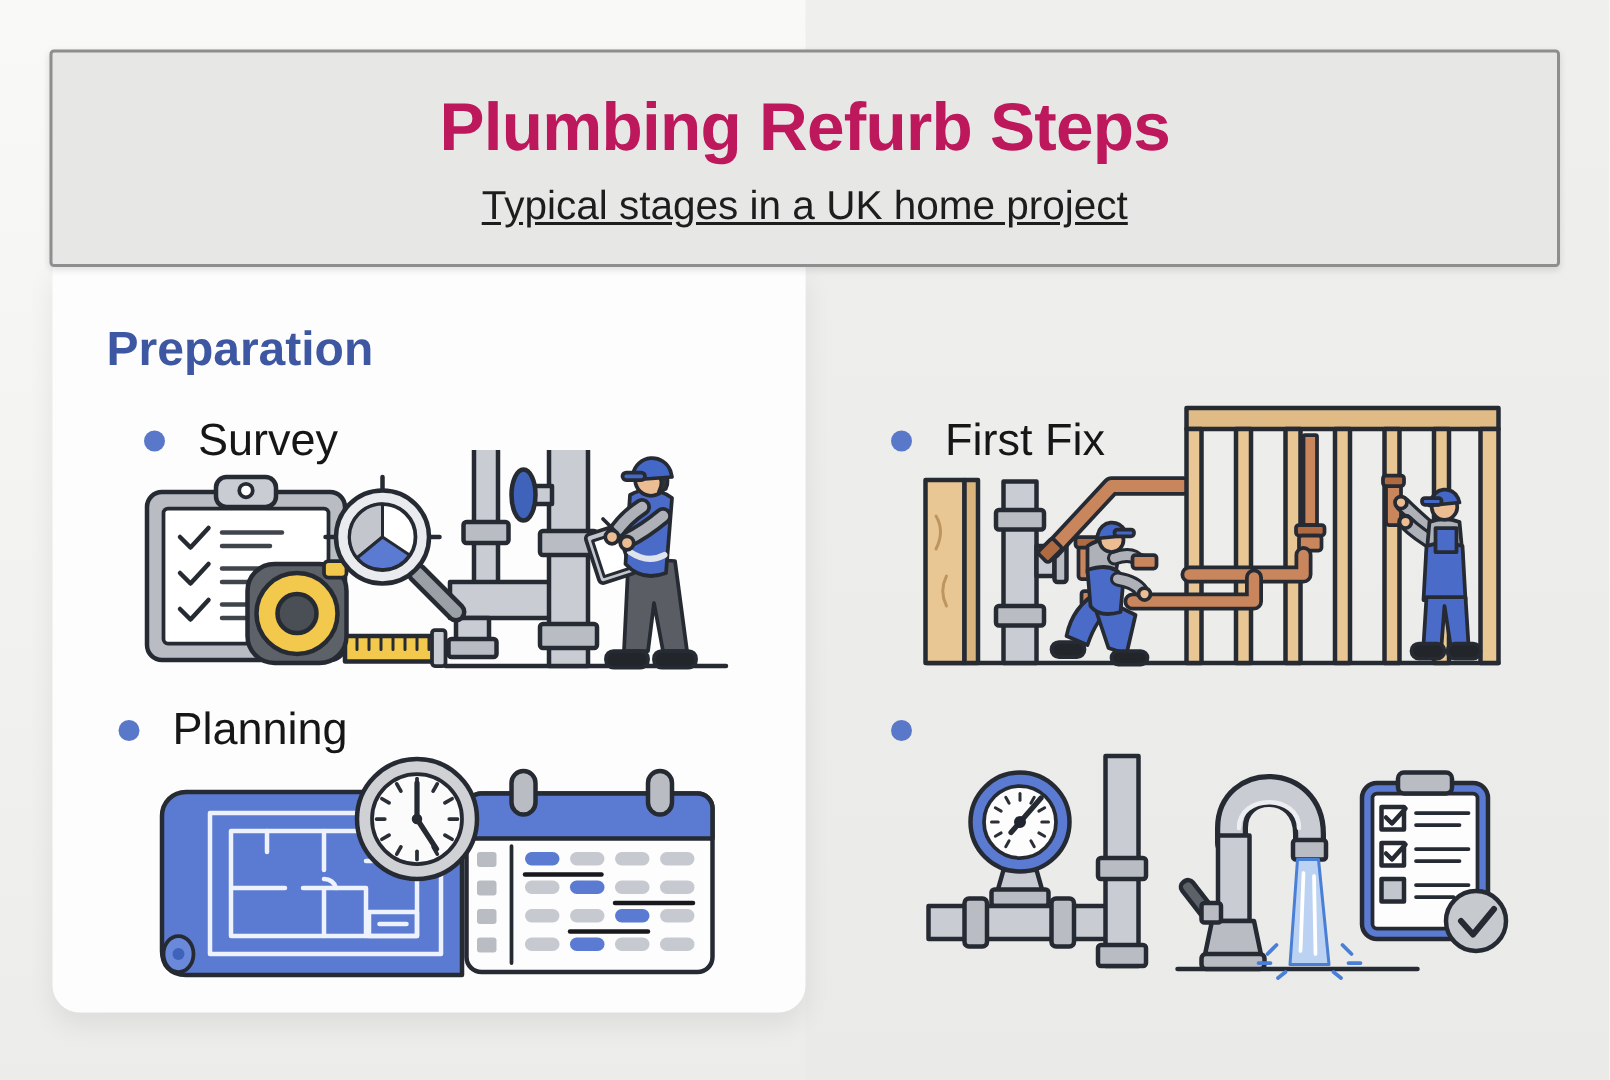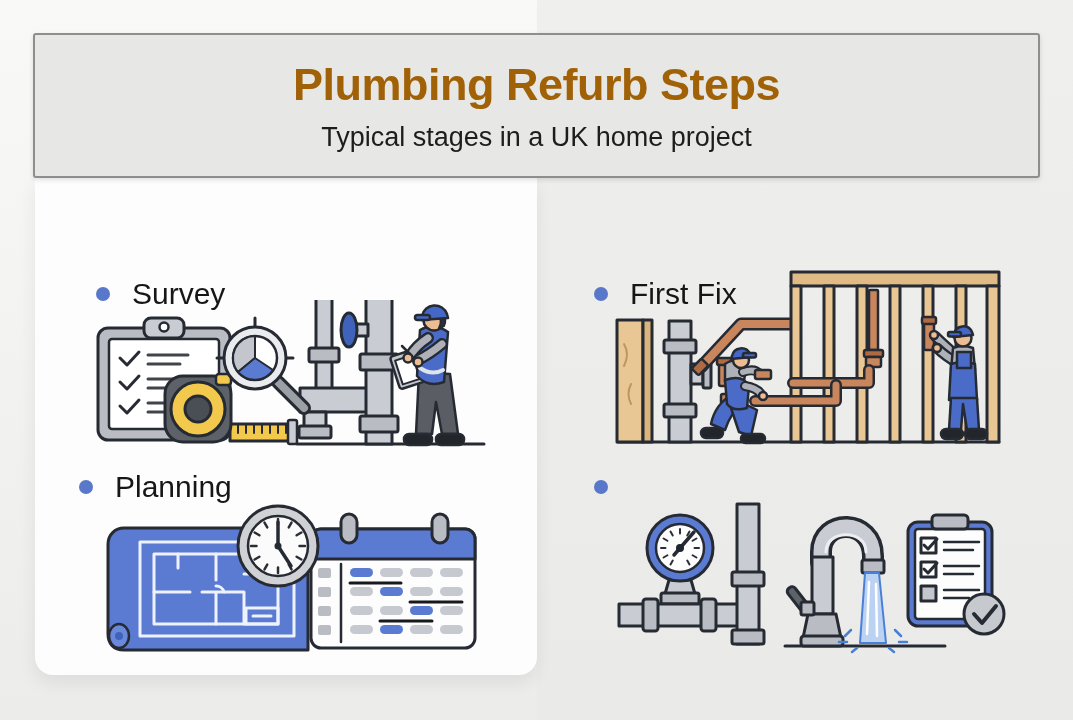--- a/index.html
+++ b/index.html
@@ -8,43 +8,44 @@
         font-family:"Liberation Sans",sans-serif;}
   .band-left{position:absolute;left:0;top:0;width:537px;height:720px;
         background:linear-gradient(180deg,#f9f9f8 0%,#ececeb 100%);}
   .panel{position:absolute;left:35px;top:178px;width:502px;height:497px;
         background:#fdfdfd;border-radius:0 0 18px 18px;
         box-shadow:0 8px 18px rgba(0,0,0,0.07);}
   .header-box{position:absolute;left:33px;top:33px;width:1003px;height:141px;
         background:#e7e7e5;border:2px solid #8e8e8e;border-radius:3px;
         text-align:center;box-shadow:0 2px 5px rgba(0,0,0,0.12);}
   .title{position:absolute;left:0;right:0;top:24px;
-        font-size:45px;font-weight:700;letter-spacing:-0.5px;color:#a16207;}
+        font-size:45px;font-weight:700;letter-spacing:-0.5px;color:#be185d;}
   .subtitle{position:absolute;left:0;right:0;top:87px;
-        font-size:27px;font-weight:400;color:#1d1d1d;}
+        font-size:27px;font-weight:400;color:#1d1d1d;text-decoration:underline;}
   .col-heading{position:absolute;font-size:32px;font-weight:700;color:#3d57a2;}
   .item{position:absolute;display:flex;align-items:flex-start;}
   .dot{width:14px;height:14px;border-radius:50%;background:#5a78ca;
        margin:12px 22px 0 0;flex:none;}
   .item .label{font-size:30px;color:#161616;line-height:38px;}
   .illus{position:absolute;}
   .illus svg{display:block;}
 </style>
 </head>
 <body>
 
 <div class="page">
   <div class="band-left"></div>
   <div class="panel"></div>
 
   <div class="header-box">
     <div class="title">Plumbing Refurb Steps</div>
     <div class="subtitle">Typical stages in a UK home project</div>
   </div>
 
+  <div class="col-heading" style="left:71px;top:214px;">Preparation</div>
 
   <div class="item" style="left:96px;top:275px;">
     <span class="dot"></span>
     <span class="label">Survey</span>
   </div>
   <div class="item" style="left:594px;top:275px;">
     <span class="dot"></span>
     <span class="label">First Fix</span>
   </div>
   <div class="item" style="left:79px;top:468px;">

